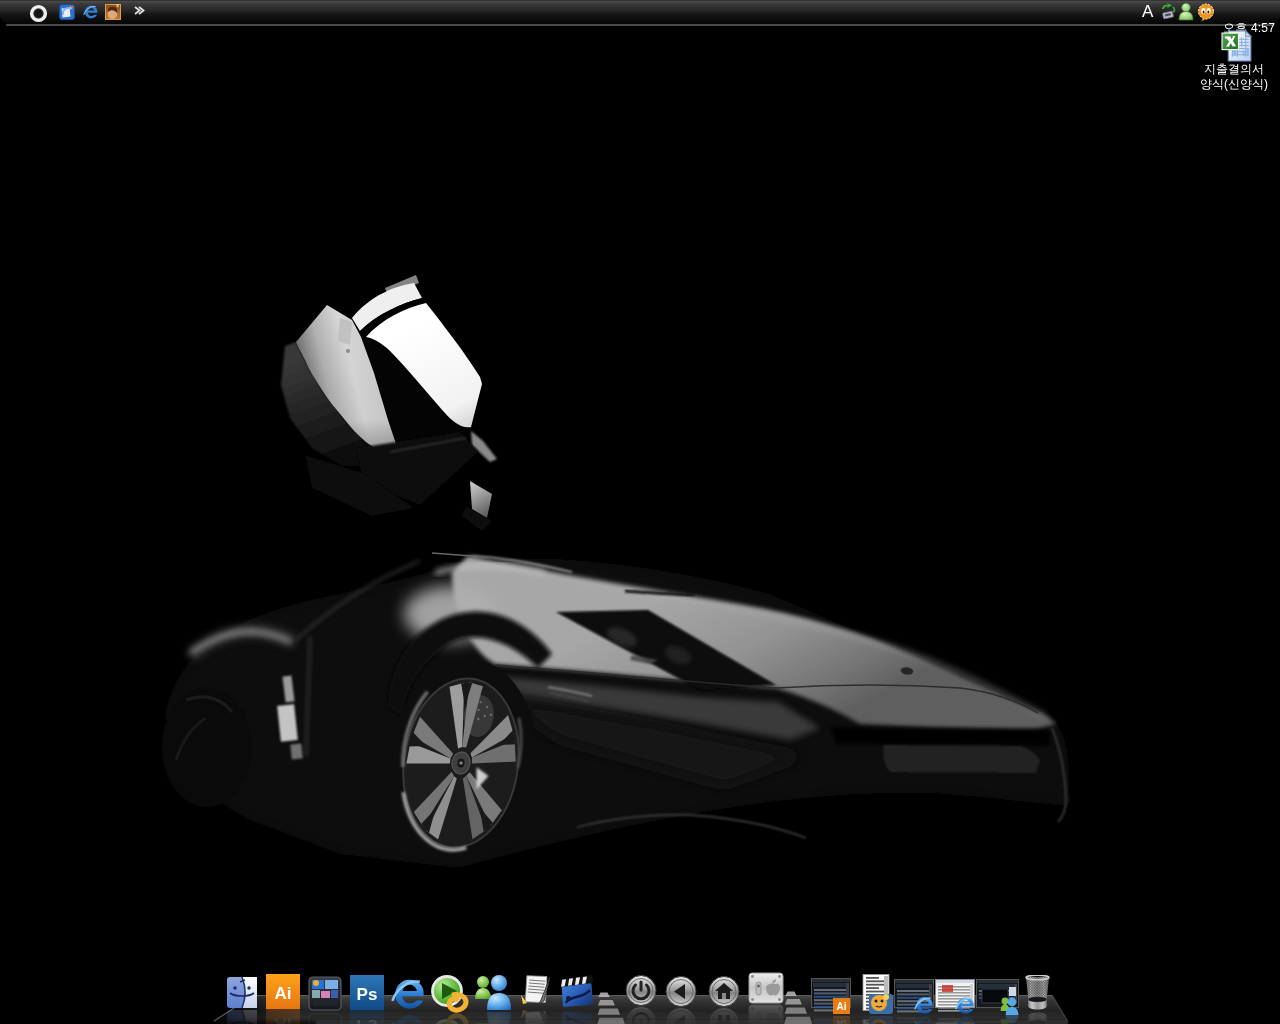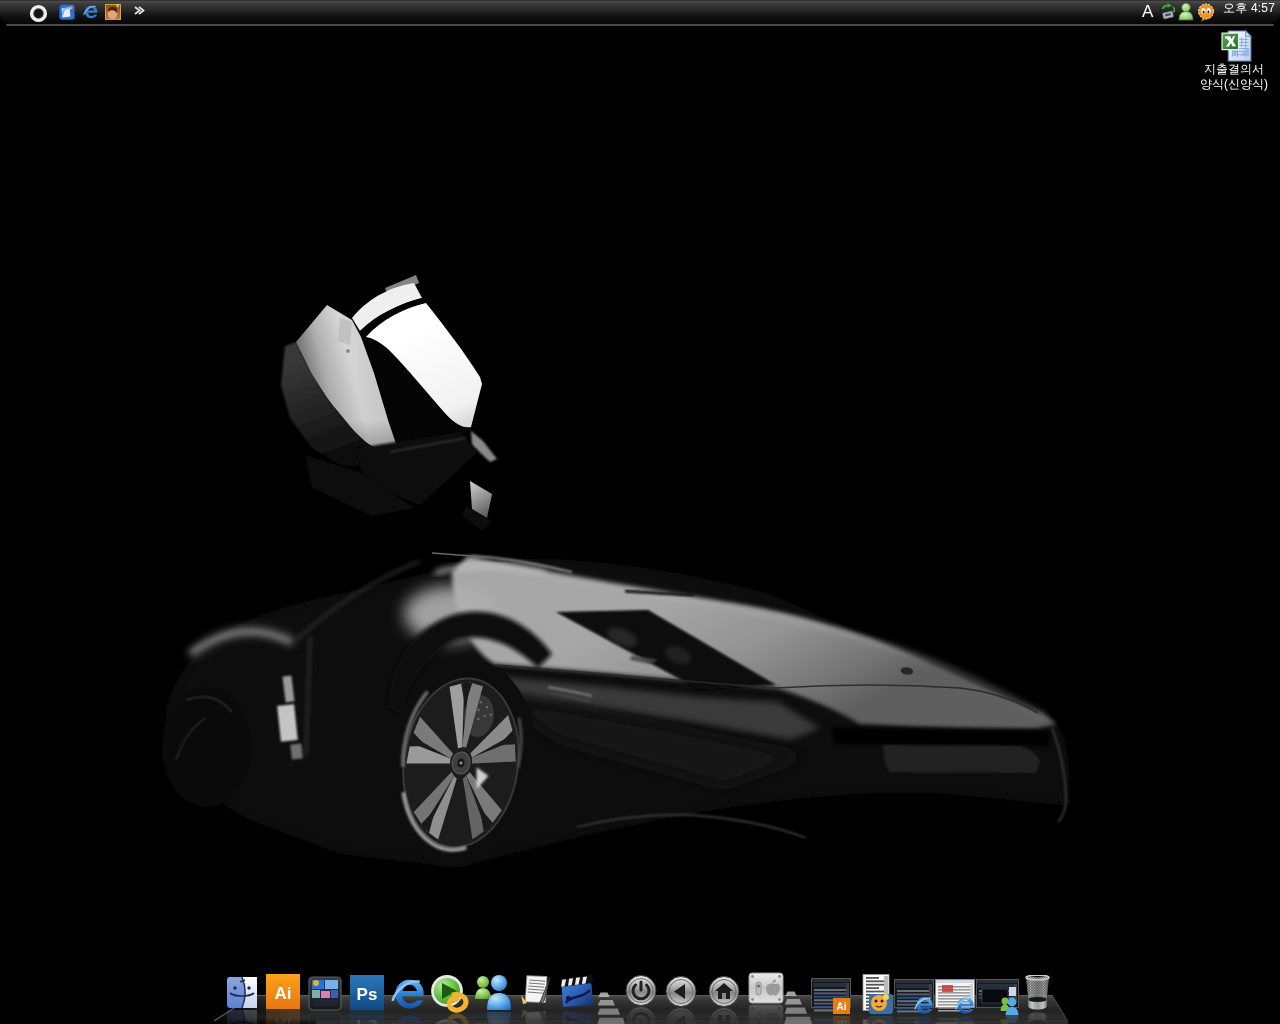--- a/index.html
+++ b/index.html
@@ -4,21 +4,21 @@
 <style>
   html,body{margin:0;padding:0;background:#000;width:1280px;height:1024px;overflow:hidden;
     font-family:"Liberation Sans", sans-serif;}
   #screen{position:absolute;top:0;left:0;width:1280px;height:1024px;background:#000;overflow:hidden;}
   
   #topbar{position:absolute;top:0;left:0;width:1280px;height:24px;
     background:linear-gradient(#262626 0%,#4a4a4a 6%,#383838 18%,#262626 45%,#161616 60%,#0b0b0b 82%,#060606 100%);
     border-radius:0 0 9px 9px;}
   #topbarline{position:absolute;top:24px;left:6px;width:1268px;height:2px;background:#4a4a4a;border-radius:2px;}
   .tico{position:absolute;top:0;}
-  #ttime{position:absolute;top:0;left:1223px;width:54px;color:#fff;font-size:12px;letter-spacing:0.2px;}
+  #ttime{position:absolute;top:20px;left:1223px;width:54px;color:#fff;font-size:12px;letter-spacing:0.2px;}
   #tA{position:absolute;top:2px;left:1142px;color:#fff;font-size:17px;font-weight:400;}
   
   #xlicon{position:absolute;left:1221px;top:29px;}
   #xltext{position:absolute;left:1176px;top:62px;width:116px;color:#fff;font-size:12px;line-height:14.5px;
     text-align:center;text-shadow:1px 1px 1px #000,-1px -1px 1px #000,1px -1px 1px #000,-1px 1px 1px #000, 2px 2px 2px #000;}
   
   .dk{position:absolute;}
   .refl{position:absolute;transform:scaleY(-1);opacity:.30;filter:blur(0.7px);
     -webkit-mask-image:linear-gradient(to top,rgba(0,0,0,.9) 0%,rgba(0,0,0,0) 72%);
     mask-image:linear-gradient(to top,rgba(0,0,0,.9) 0%,rgba(0,0,0,0) 72%);}

